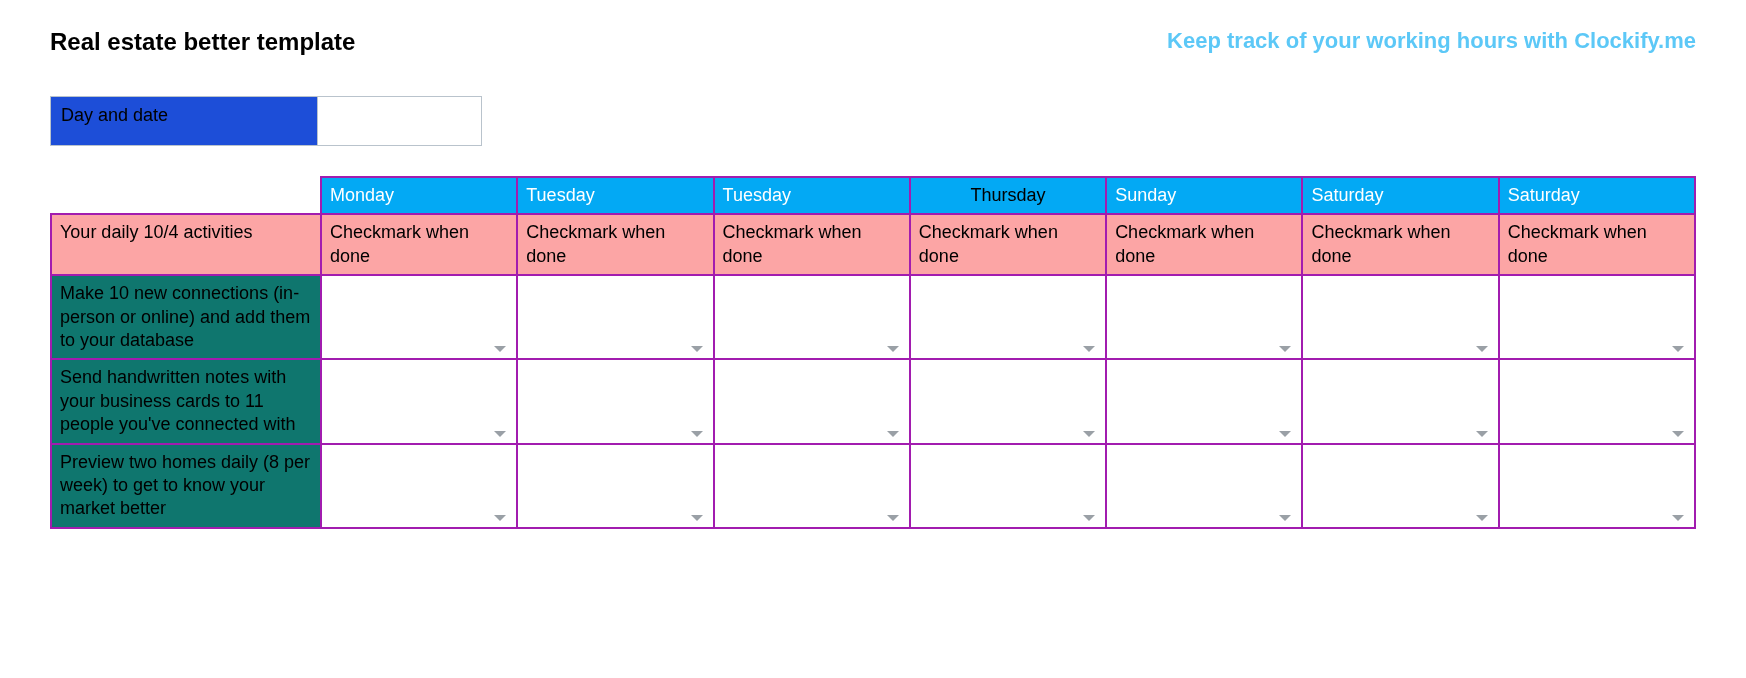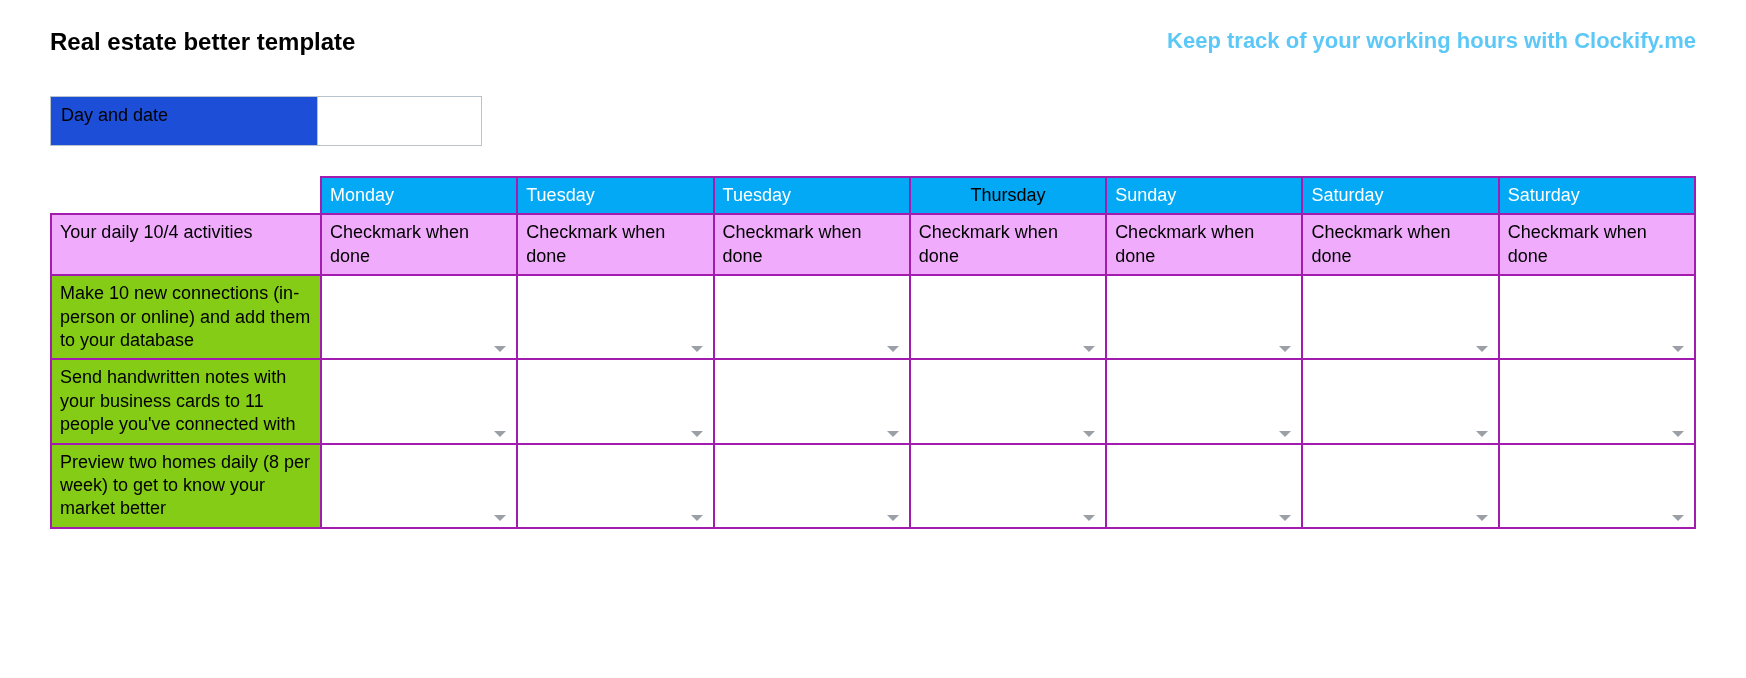--- a/index.html
+++ b/index.html
@@ -79,24 +79,24 @@
     color: #ffffff;
     font-weight: 400;
     border: 1px solid #03a9f4;
   }
   
   .day-header.dark-text {
     color: #000000;
     text-align: center;
   }
   .sub-header {
-    background: #f0abfc;
+    background: #fca5a5;
   }
   .activity-cell {
-    background: #84cc16;
+    background: #0f766e;
   }
   .dropdown-cell {
     background: #ffffff;
     position: relative;
     height: 60px;
     vertical-align: bottom;
   }
   .chevron-down-icon {
     position: absolute;
     bottom: 6px;

